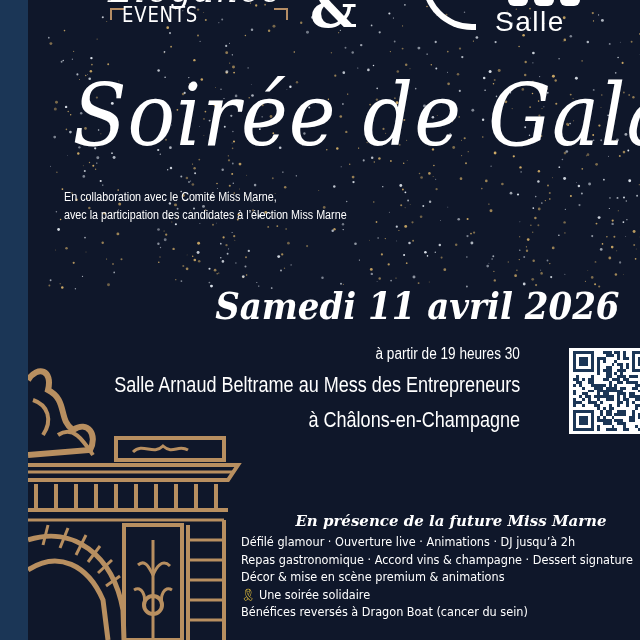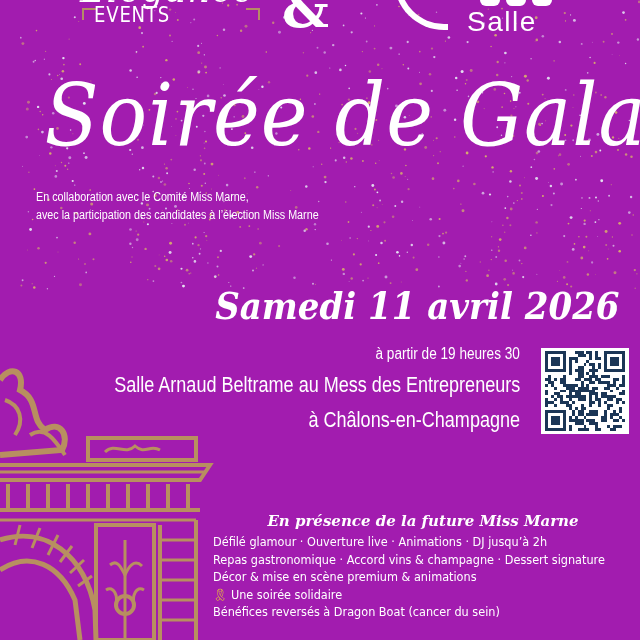--- a/index.html
+++ b/index.html
@@ -1,18 +1,18 @@
 <!DOCTYPE html>
 <html><head>
 <meta charset="utf-8">
 <style>
   html, body { margin:0; padding:0; }
   body { width:640px; height:640px; overflow:hidden; background:#1b3656; position:relative;
          font-family:"Liberation Sans", sans-serif; color:#fff; }
-  .poster { position:absolute; inset:0; background:#a21caf; overflow:hidden; }
+  .poster { position:absolute; inset:0; background:#0f172a; overflow:hidden;margin-left:28px; }
   .sparkles { position:absolute; left:0; top:0; width:640px; height:300px; pointer-events:none; }
   .logo-left { position:absolute; left:70px; top:-8px; width:190px; height:44px; }
   .logo-left .script { position:absolute; left:10px; top:-22px; font-family:"DejaVu Serif", serif; font-style:italic;
      font-size:34px; color:#fff; letter-spacing:2px; }
   .logo-left .events { position:absolute; left:24px; top:10px; font-family:"DejaVu Sans", sans-serif; font-size:22px;
      letter-spacing:1px; color:#fff; transform:scaleX(0.82); transform-origin:left; }
   .logo-left .bracket { position:absolute; top:16px; width:12px; height:10px; border:2px solid #b58d65; }
   .logo-left .bl { left:12px; border-right:none; border-bottom:none; }
   .logo-left .br { left:176px; border-left:none; border-bottom:none; }
   .amp { position:absolute; left:282px; top:-22px; font-family:"DejaVu Serif", serif; font-weight:bold; font-size:52px; color:#fff; }

